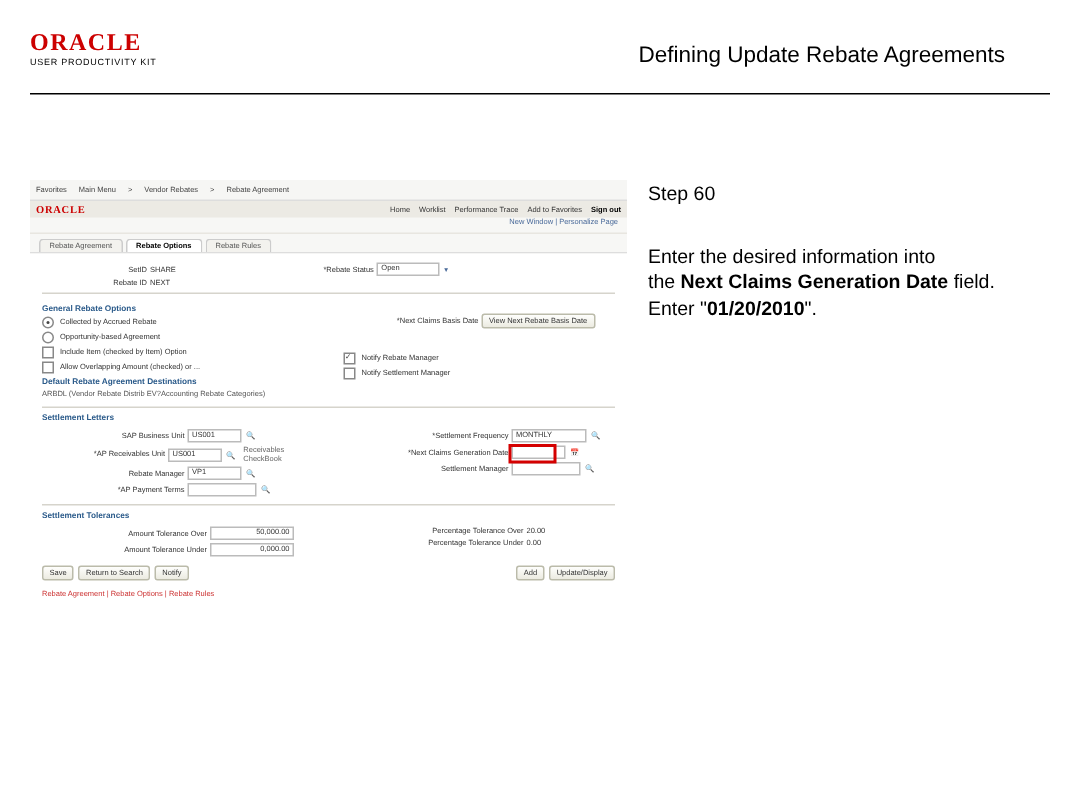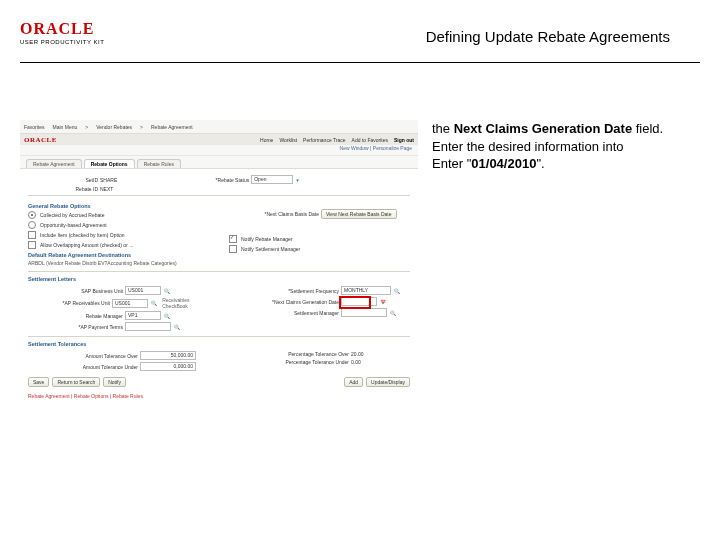--- a/index.html
+++ b/index.html
@@ -220,22 +220,23 @@
           <span class="btn">Add</span>
           <span class="btn">Update/Display</span>
         </div>
       </div>
 
       <div class="footer">Rebate Agreement | Rebate Options | Rebate Rules</div>
     </div>
   </div>
 
   <div class="instr">
+    <div class="step">Step 60</div>
+    <div>Enter the desired information into</div>
     <div>
       <span>the </span><span class="b">Next Claims Generation Date</span><span> field.</span>
     </div>
-    <div>Enter the desired information into</div>
     <div>
-      <span>Enter "</span><span class="b">01/04/2010</span><span>".</span>
+      <span>Enter "</span><span class="b">01/20/2010</span><span>".</span>
     </div>
   </div>
 
 </div>
 
 </body></html>

